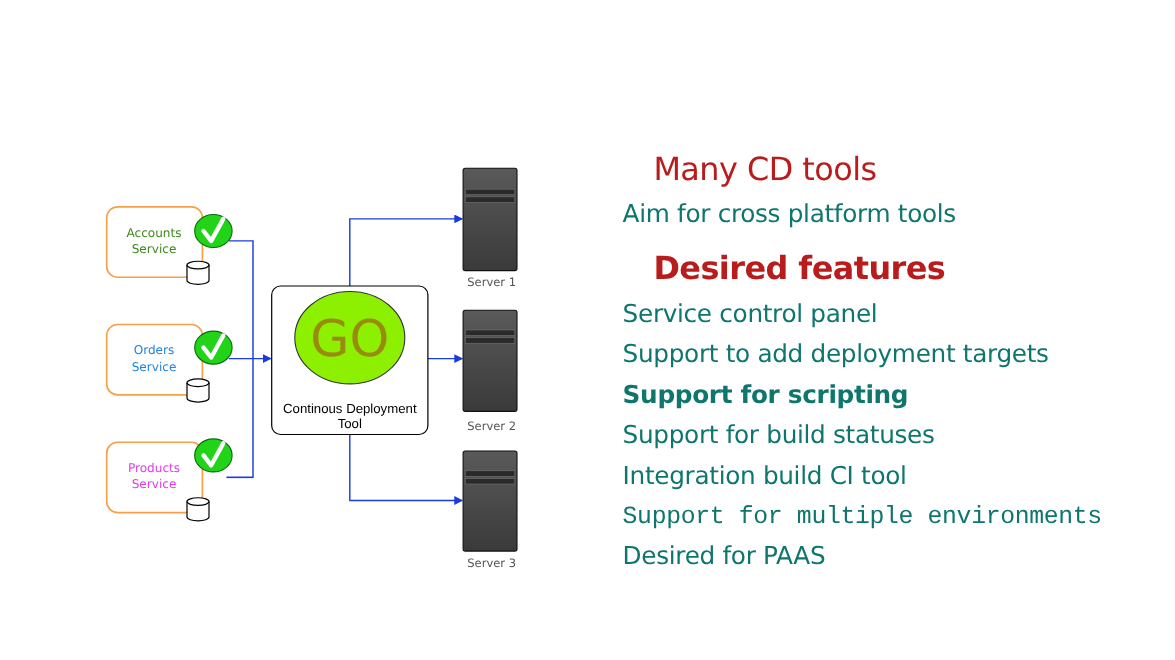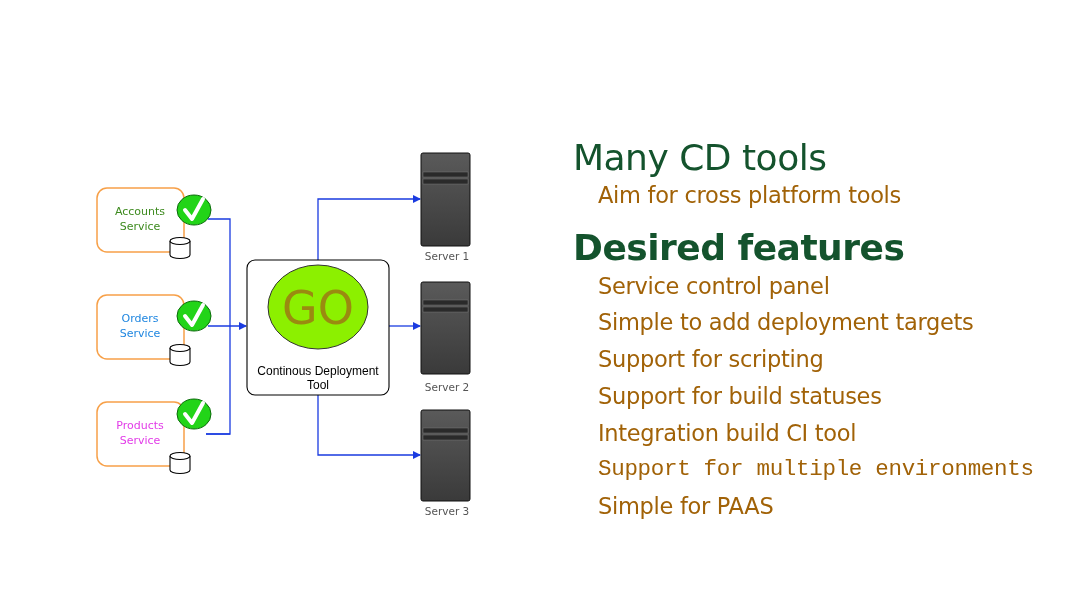--- a/index.html
+++ b/index.html
@@ -1,19 +1,19 @@
 <!DOCTYPE html>
 <html><head>
 <meta charset="utf-8">
 <style>
   html, body { margin:0; padding:0; background:#ffffff; }
   body { width:1068px; height:600px; position:relative; overflow:hidden; font-family:"DejaVu Sans", sans-serif; }
   #diagram { position:absolute; left:0; top:0; }
-  .heading { position:absolute; left:573px; color:#14532d; font-family:"DejaVu Sans", sans-serif; font-size:36px; letter-spacing:-0.5px; white-space:nowrap; }
-  .bullet { position:absolute; left:598px; color:#a16207; font-family:"DejaVu Sans", sans-serif; font-size:22.5px; letter-spacing:-0.3px; white-space:nowrap; }
+  .heading { position:absolute; left:594px; color:#b91c1c; font-family:"DejaVu Sans", sans-serif; font-size:29px; letter-spacing:-0.5px; white-space:nowrap; }
+  .bullet { position:absolute; left:566px; color:#0f766e; font-family:"DejaVu Sans", sans-serif; font-size:22.5px; letter-spacing:-0.3px; white-space:nowrap; }
 </style>
 </head>
 <body>
 
 <svg id="diagram" width="1068" height="600" viewBox="0 0 1068 600" xmlns="http://www.w3.org/2000/svg">
   <defs>
     <linearGradient id="srvGrad" x1="0" y1="0" x2="0" y2="1">
       <stop offset="0" stop-color="#5a5a5a"></stop>
       <stop offset="1" stop-color="#3a3a3a"></stop>
     </linearGradient>
@@ -111,19 +111,19 @@
     <text x="447" y="515" text-anchor="middle" font-family="DejaVu Sans, sans-serif" font-size="10.5" fill="#555">Server 3</text>
   </g>
 </svg>
 
 <div>
   <div class="heading" style="top:137px;">Many CD tools</div>
   <div class="bullet" style="top:182px;">Aim for cross platform tools</div>
 
   <div class="heading" style="top:227px;font-weight:bold;">Desired features</div>
   <div class="bullet" style="top:273px;">Service control panel</div>
-  <div class="bullet" style="top:309px;">Simple to add deployment targets</div>
-  <div class="bullet" style="top:346px;">Support for scripting</div>
+  <div class="bullet" style="top:309px;">Support to add deployment targets</div>
+  <div class="bullet" style="top:346px;font-weight:bold;">Support for scripting</div>
   <div class="bullet" style="top:383px;text-align:right;">Support for build statuses</div>
   <div class="bullet" style="top:420px;">Integration build CI tool</div>
   <div class="bullet" style="top:456px;font-family:Liberation Mono, monospace;">Support for multiple environments</div>
-  <div class="bullet" style="top:493px;">Simple for PAAS</div>
+  <div class="bullet" style="top:493px;">Desired for PAAS</div>
 </div>
 
 </body></html>

